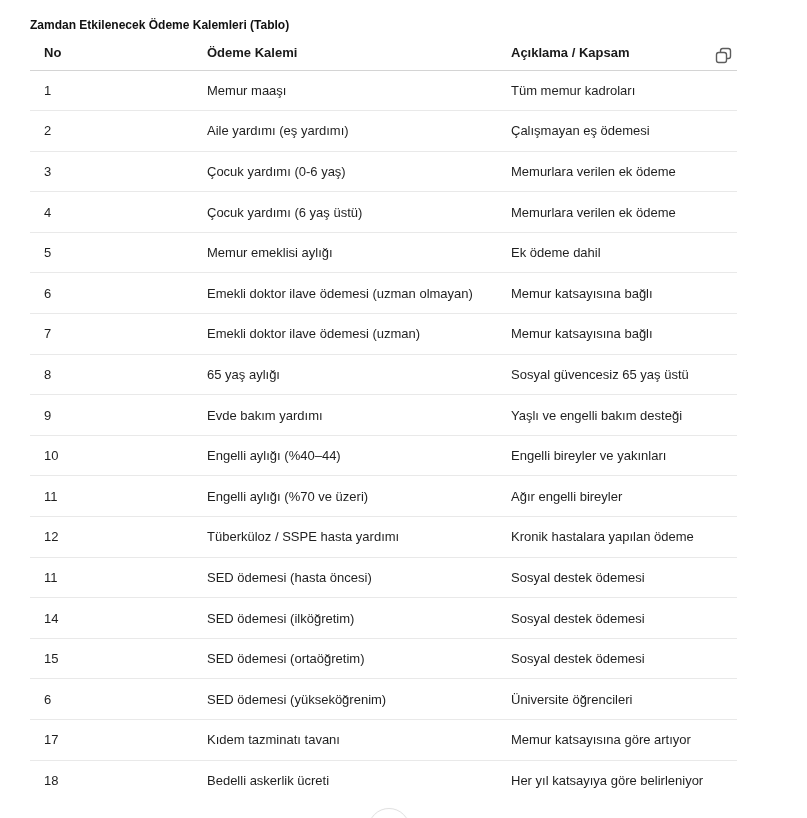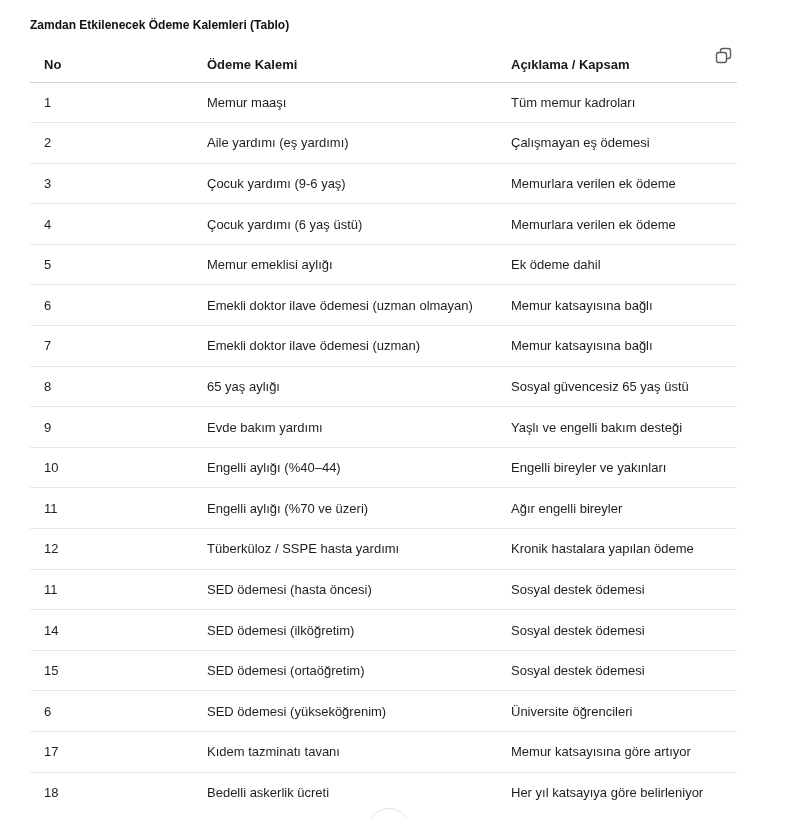--- a/index.html
+++ b/index.html
@@ -29,21 +29,20 @@
   .table-wrap {
     position: absolute;
     left: 30px;
     top: 44px;
     width: 707px;
   }
   table.data-table {
     width: 100%;
     border-collapse: collapse;
     table-layout: fixed;
-    margin-top: 12px;
   }
   table.data-table th {
     text-align: left;
     font-size: 13px;
     font-weight: 700;
     color: #1a1a1a;
     height: 26px;
     padding: 0 8px 8px 14px;
     border-bottom: 1px solid #d4d4d4;
     vertical-align: middle;
@@ -122,21 +121,21 @@
             <td class="col-item">Memur maaşı</td>
             <td class="col-desc">Tüm memur kadroları</td>
           </tr>
           <tr>
             <td class="col-no">2</td>
             <td class="col-item">Aile yardımı (eş yardımı)</td>
             <td class="col-desc">Çalışmayan eş ödemesi</td>
           </tr>
           <tr>
             <td class="col-no">3</td>
-            <td class="col-item">Çocuk yardımı (9-6 yaş)</td>
+            <td class="col-item">Çocuk yardımı (0-6 yaş)</td>
             <td class="col-desc">Memurlara verilen ek ödeme</td>
           </tr>
           <tr>
             <td class="col-no">4</td>
             <td class="col-item">Çocuk yardımı (6 yaş üstü)</td>
             <td class="col-desc">Memurlara verilen ek ödeme</td>
           </tr>
           <tr>
             <td class="col-no">5</td>
             <td class="col-item">Memur emeklisi aylığı</td>

